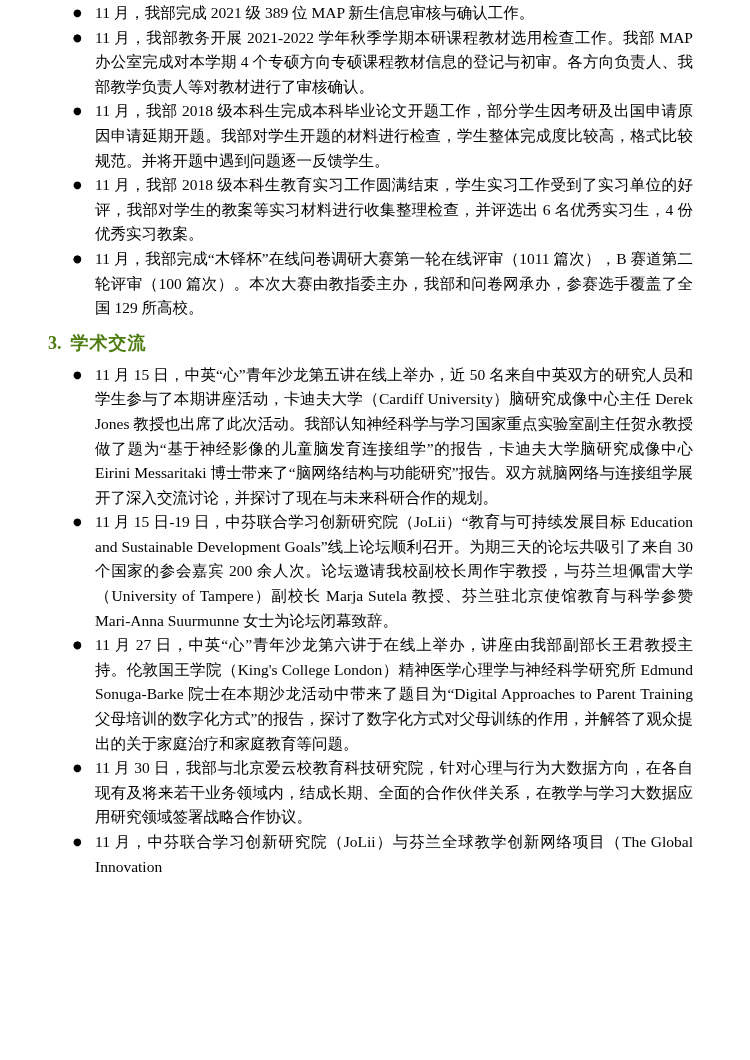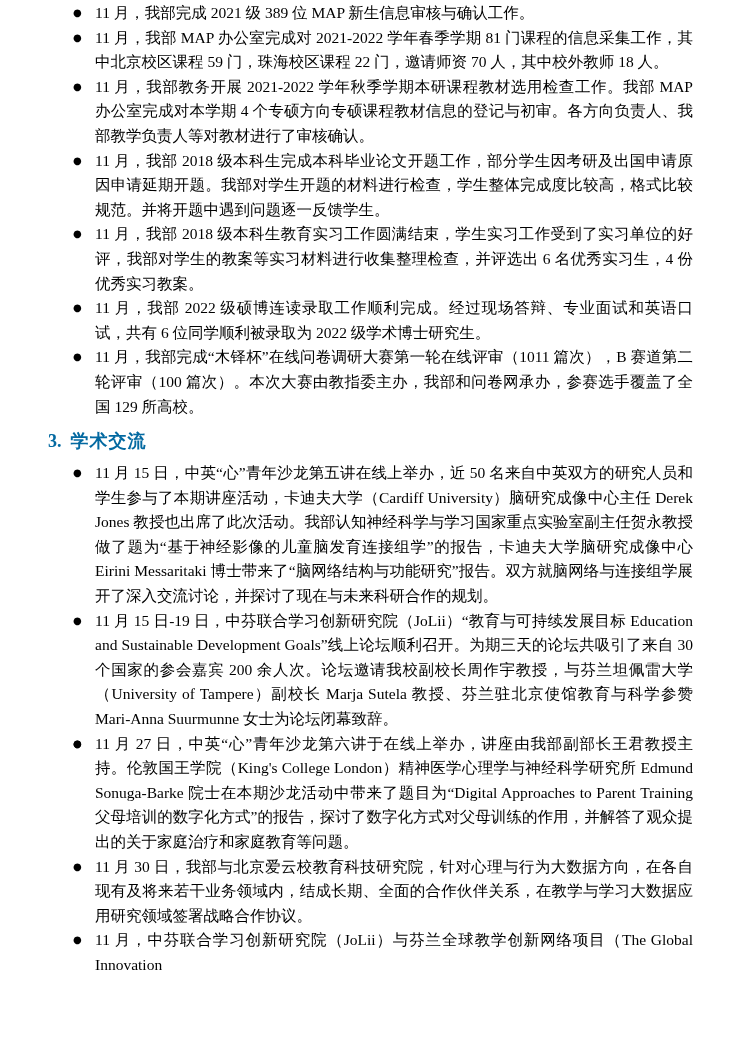--- a/index.html
+++ b/index.html
@@ -40,21 +40,21 @@
     top: 0;
     font-size: 10px;
     line-height: 24.6px;
     font-family: "DejaVu Sans", sans-serif;
     color: #000000;
   }
   h2.section-heading {
     margin: 9px 0 7px 0;
     font-size: 18px;
     font-weight: bold;
-    color: #0369a1;
+    color: #4d7c0f;
     line-height: 26px;
   }
   h2.section-heading .h-num {
     font-family: "Liberation Serif", "DejaVu Serif", serif;
     margin-right: 9px;
     font-weight: 600;
   }
   h2.section-heading .h-title {
     font-family: "Liberation Sans", "DejaVu Sans", sans-serif;
     letter-spacing: 1px;
@@ -65,37 +65,35 @@
 
 <div class="page">
 
   <ul class="bullet-list">
     <li>
       <span class="bullet">●</span>
       <span class="li-text">11 月，我部完成 2021 级 389 位 MAP 新生信息审核与确认工作。</span>
     </li>
     <li>
       <span class="bullet">●</span>
-      <span class="li-text">11 月，我部 MAP 办公室完成对 2021-2022 学年春季学期 81 门课程的信息采集工作，其中北京校区课程 59 门，珠海校区课程 22 门，邀请师资 70 人，其中校外教师 18 人。</span>
     </li>
     <li>
       <span class="bullet">●</span>
       <span class="li-text">11 月，我部教务开展 2021-2022 学年秋季学期本研课程教材选用检查工作。我部 MAP 办公室完成对本学期 4 个专硕方向专硕课程教材信息的登记与初审。各方向负责人、我部教学负责人等对教材进行了审核确认。</span>
     </li>
     <li>
       <span class="bullet">●</span>
       <span class="li-text">11 月，我部 2018 级本科生完成本科毕业论文开题工作，部分学生因考研及出国申请原因申请延期开题。我部对学生开题的材料进行检查，学生整体完成度比较高，格式比较规范。并将开题中遇到问题逐一反馈学生。</span>
     </li>
     <li>
       <span class="bullet">●</span>
       <span class="li-text">11 月，我部 2018 级本科生教育实习工作圆满结束，学生实习工作受到了实习单位的好评，我部对学生的教案等实习材料进行收集整理检查，并评选出 6 名优秀实习生，4 份优秀实习教案。</span>
     </li>
     <li>
       <span class="bullet">●</span>
-      <span class="li-text">11 月，我部 2022 级硕博连读录取工作顺利完成。经过现场答辩、专业面试和英语口试，共有 6 位同学顺利被录取为 2022 级学术博士研究生。</span>
     </li>
     <li>
       <span class="bullet">●</span>
       <span class="li-text">11 月，我部完成“木铎杯”在线问卷调研大赛第一轮在线评审（1011 篇次），B 赛道第二轮评审（100 篇次）。本次大赛由教指委主办，我部和问卷网承办，参赛选手覆盖了全国 129 所高校。</span>
     </li>
   </ul>
 
   <h2 class="section-heading">
     <span class="h-num">3.</span><span class="h-title">学术交流</span>
   </h2>

